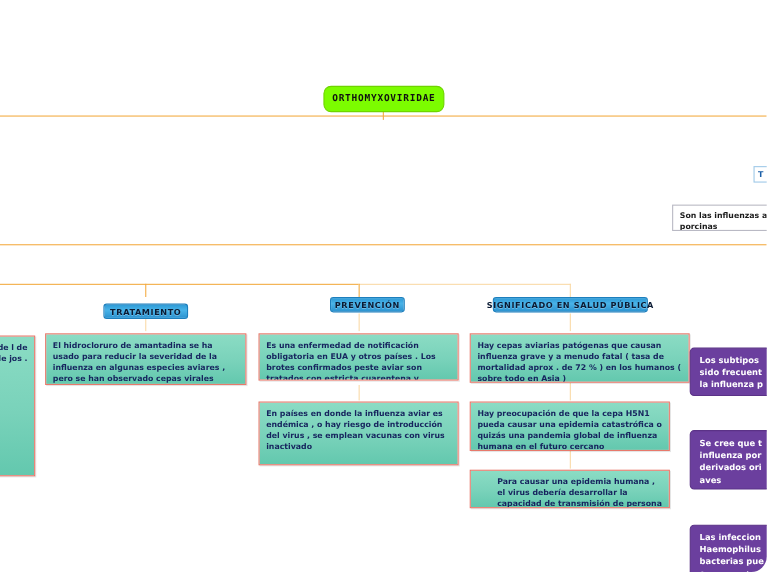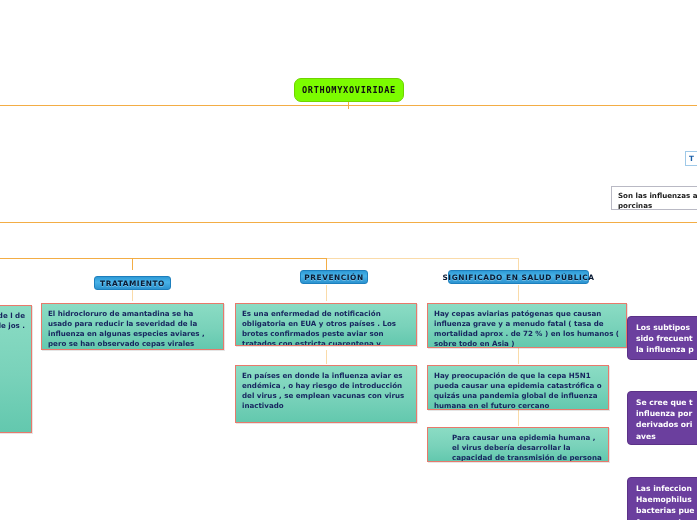--- a/index.html
+++ b/index.html
@@ -14,20 +14,21 @@
     overflow: hidden;
     font-family: "DejaVu Sans", "Liberation Sans", sans-serif;
   }
 
   #canvas {
     position: absolute;
     left: 0; top: 0;
     width: 697px;
     height: 520px;
     overflow: hidden;
+    border-radius: 14px;
   }
 
   
   .hline {
     position: absolute;
     height: 0;
     border-top: 1.6px solid #F2A93B;
     opacity: 0.95;
   }
   .hline.pale { border-top-color: #FAD9A4; }

